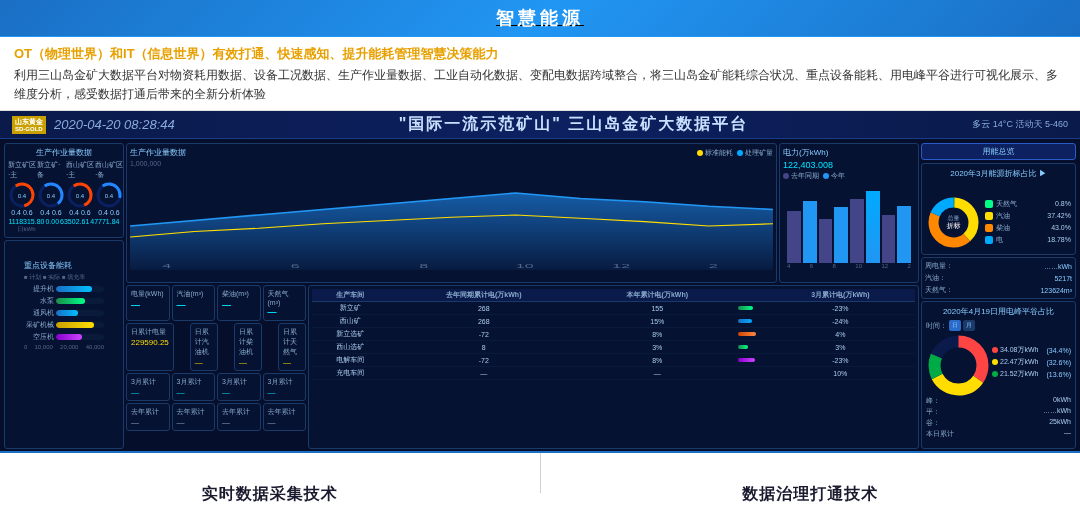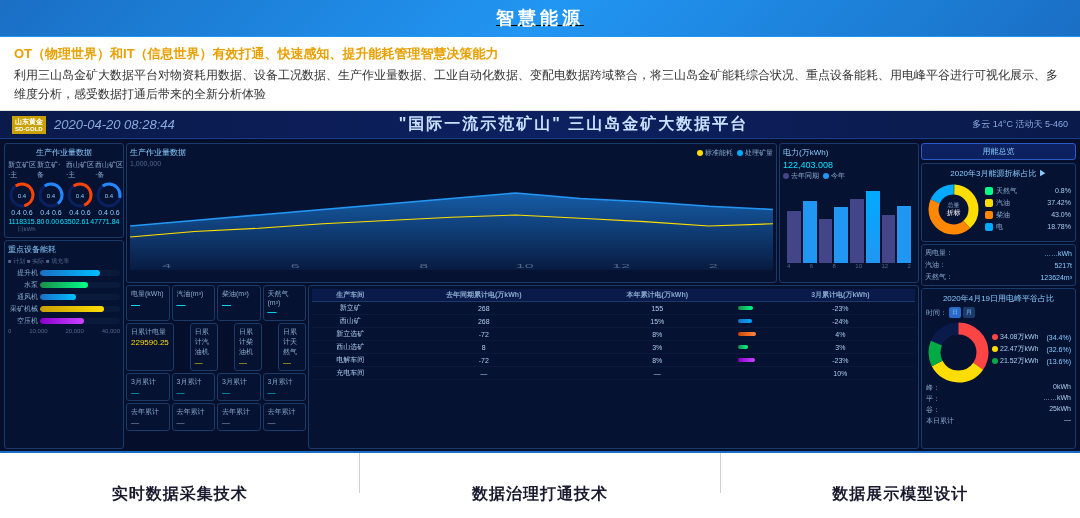--- a/index.html
+++ b/index.html
@@ -145,21 +145,21 @@
       color: #88ccff;
       font-size: 7px;
       text-align: center;
     }
 
     
     .bar-area {
       background: #061232;
       border: 1px solid #1a3a6a;
       border-radius: 3px;
-      padding: 3px;
+      padding: 19px;
       flex: 1;
     }
     .bar-title {
       color: #88ccff;
       font-size: 8px;
       margin-bottom: 2px;
     }
     .bar-item {
       display: flex;
       align-items: center;
@@ -323,21 +323,21 @@
     .donut-panel {
       background: #061232;
       border: 1px solid #1a3a6a;
       border-radius: 3px;
       padding: 4px;
     }
     .donut-panel-title {
       color: #88ccff;
       font-size: 8px;
       text-align: center;
-      margin-bottom: 3px;
+      margin-bottom: 16px;
     }
     .donut-row {
       display: flex;
       align-items: center;
       gap: 4px;
     }
     .donut-chart-wrap {
       position: relative;
       width: 55px;
       height: 55px;
@@ -982,16 +982,13 @@
   </div>
 </div>
 
 <div class="footer">
   <div class="footer-item">
     <span class="footer-text">实时数据采集技术</span>
   </div>
   <div class="footer-item">
     <span class="footer-text">数据治理打通技术</span>
   </div>
-  <div class="footer-item">
-    <span class="footer-text">数据展示模型设计</span>
-  </div>
 </div>
 
 </body></html>

